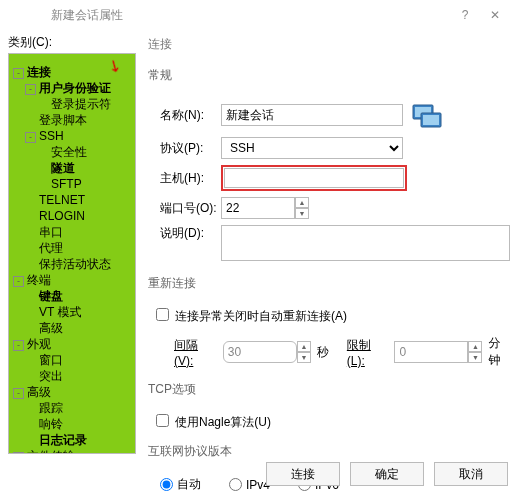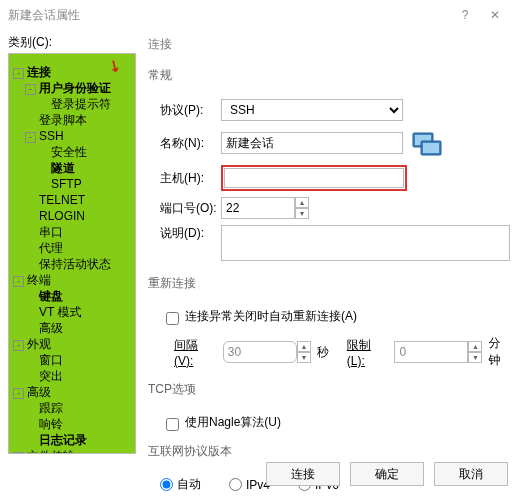--- a/index.html
+++ b/index.html
@@ -1,18 +1,18 @@
 <!DOCTYPE html>
 <html><head>
 <meta charset="utf-8">
 <style>
 *{box-sizing:border-box;margin:0;padding:0;font-family:"Microsoft YaHei","Segoe UI",sans-serif;font-size:12px;}
 body{background:#fff;width:518px;height:500px;overflow:hidden;}
 .titlebar{height:30px;display:flex;align-items:center;padding:0 8px;color:#888;}
-.titlebar .title{flex:1;}
+.titlebar .title{flex:1;margin-left:43px;}
 .titlebar .winbtn{width:30px;text-align:center;color:#888;cursor:default;}
 .content{display:flex;flex-direction:column;height:470px;padding:4px 8px 8px 8px;}
 .toprow{display:flex;gap:10px;height:420px;}
 .leftcol{width:128px;display:flex;flex-direction:column;}
 .cat-label{margin-bottom:2px;}
 .tree{flex:1;border:1px solid #bbb;background:#84cc16;overflow:auto;padding:10px 0;}
 .tree .node{white-space:nowrap;line-height:16px;height:16px;cursor:default;}
 .tree .exp{display:inline-block;width:11px;height:11px;border:1px solid #888;text-align:center;line-height:9px;font-size:9px;margin-right:2px;color:#555;}
 .tree .noexp{display:inline-block;width:13px;}
 .tree .lbl{padding:0 1px;}
@@ -27,21 +27,21 @@
 .form-row{display:flex;align-items:center;margin:3px 0;}
 .form-row .flabel{width:75px;text-align:left;padding-left:14px;}
 .form-row .finput{flex:1;}
 input[type=text],select{width:100%;height:22px;border:1px solid #bbb;padding:0 4px;background:#fff;}
 .host-wrap{border:2px solid #d33;padding:1px;}
 .host-wrap input{height:20px;border:1px solid #bbb;}
 .spin{display:flex;align-items:center;}
 .spin input{width:74px;height:22px;border:1px solid #bbb;padding:0 4px;}
 .spin .arrows{display:flex;flex-direction:column;margin-left:0;}
 .spin .arrows span{width:14px;height:11px;border:1px solid #bbb;font-size:7px;line-height:9px;text-align:center;color:#666;cursor:default;}
-.check-row{display:flex;align-items:flex-end;margin:4px 0 4px 20px;}
+.check-row{display:flex;align-items:flex-start;margin:4px 0 4px 10px;}
 .check-row input{margin-right:6px;}
 .interval-row{display:flex;align-items:center;margin:6px 0 4px 28px;gap:6px;}
 .interval-row .lab{margin-right:4px;text-decoration:underline;}
 .radio-row{display:flex;align-items:center;margin:4px 0 4px 14px;gap:28px;}
 .radio-row label{display:flex;align-items:center;gap:4px;}
 .icon-box{width:32px;height:32px;margin-left:8px;}
 .pc-icon{width:32px;height:32px;}
 .buttons{display:flex;justify-content:flex-end;gap:10px;padding:8px 2px 0 0;}
 .buttons button{width:74px;height:24px;border:1px solid #bbb;background:#f6f6f6;cursor:default;}
 .arrow-annot{position:absolute;left:108px;top:56px;color:#d00;font-size:16px;transform:rotate(30deg);}
@@ -87,37 +87,37 @@
           <div class="node d0"><span class="exp">-</span><span class="lbl">文件传输</span></div>
         </div>
     </div>
     <div class="rightcol">
       <div class="page-title">连接</div>
 
       <div class="group-title">常规</div>
       <div class="hr"></div>
 
       <div class="form-row">
-        <div class="flabel">协议(P):</div>
-        <div class="finput"><select style="width:182px"><option>SSH</option></select></div>
-      </div>
-
-      <div class="form-row">
         <div class="flabel">名称(N):</div>
         <div class="finput" style="display:flex;align-items:center;">
           <input type="text" style="width: 182px;" value="新建会话">
           <div class="icon-box">
             <svg class="pc-icon" viewBox="0 0 32 32">
                 <rect x="2" y="6" width="20" height="14" rx="1" fill="#3b82c4" stroke="#2a5d8f"></rect>
                 <rect x="4" y="8" width="16" height="10" fill="#9fd0f0"></rect>
                 <rect x="10" y="14" width="20" height="14" rx="1" fill="#3b82c4" stroke="#2a5d8f"></rect>
                 <rect x="12" y="16" width="16" height="10" fill="#9fd0f0"></rect>
               </svg>
           </div>
         </div>
+      </div>
+
+      <div class="form-row">
+        <div class="flabel">协议(P):</div>
+        <div class="finput"><select style="width:182px"><option>SSH</option></select></div>
       </div>
 
       <div class="form-row">
         <div class="flabel">主机(H):</div>
         <div class="finput">
             <div class="host-wrap" style="width:186px"><input type="text" value="" style=""></div>
           </div>
       </div>
 
       <div class="form-row">

